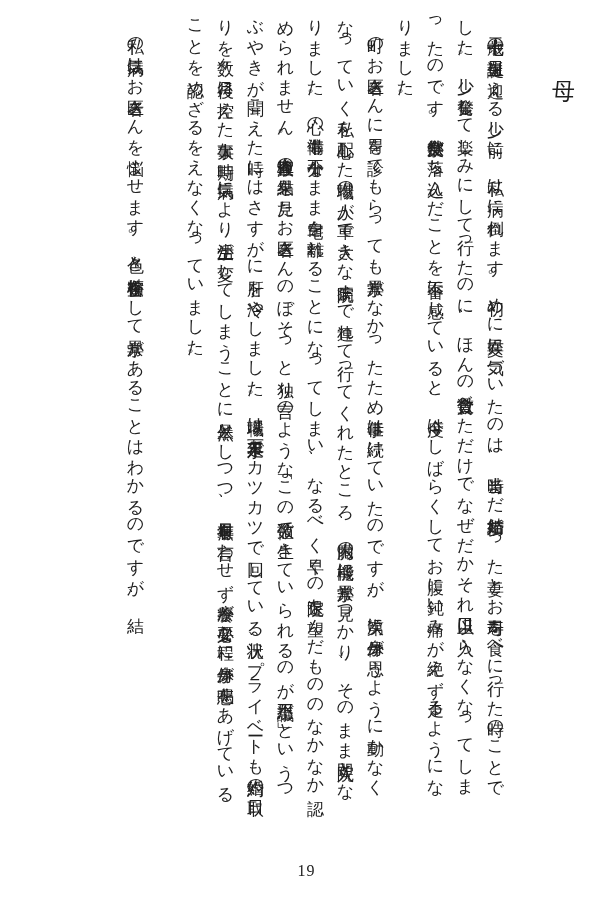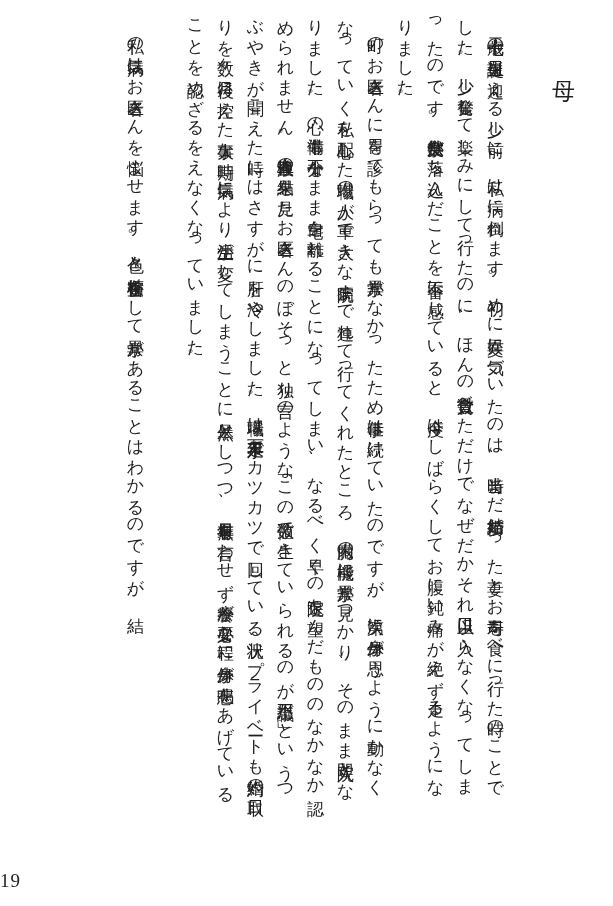--- a/index.html
+++ b/index.html
@@ -46,23 +46,24 @@
     padding: 0;
     text-indent: 1em;
   }
   .body-text p.para-gap {
     
     margin-block-start: 30px;
   }
   .page-number {
     position: absolute;
     left: 0;
-    bottom: 14px;
+    bottom: 26px;
     width: 100%;
-    font-size: 19px;
+    text-align: center;
+    font-size: 16px;
     letter-spacing: 1px;
     color: #222222;
   }
 </style>
 </head>
 <body>
 
 <div class="page">
 
   <h1 class="chapter-title">母</h1>

